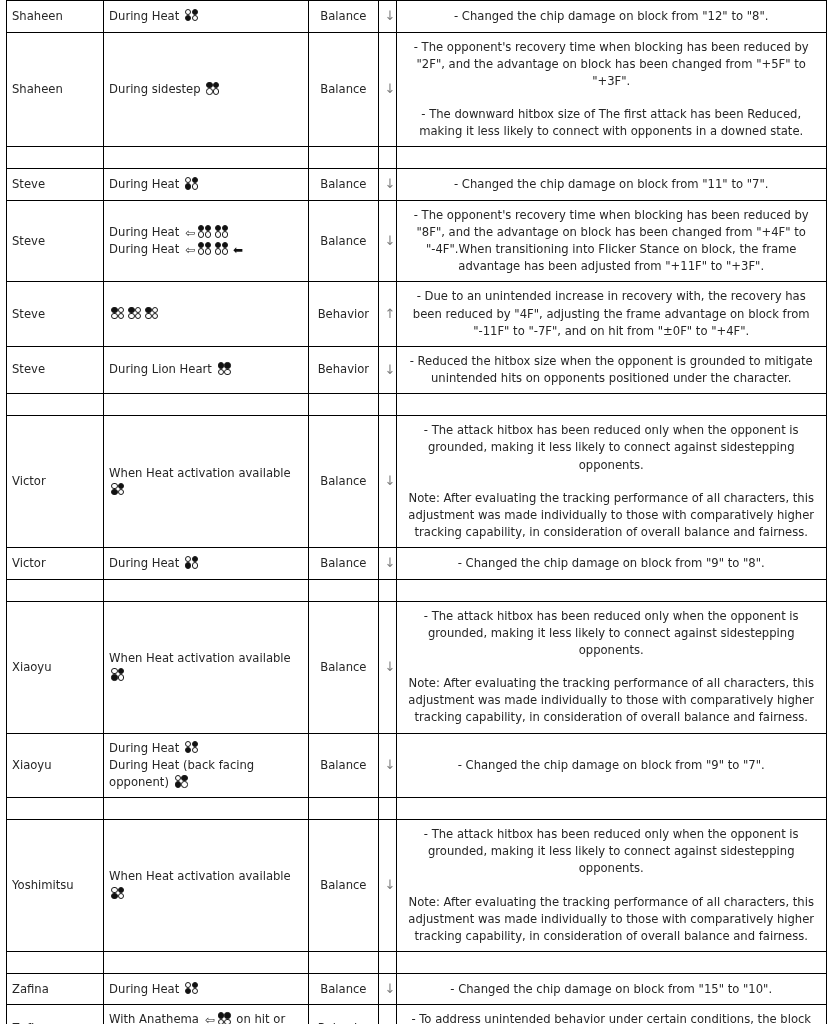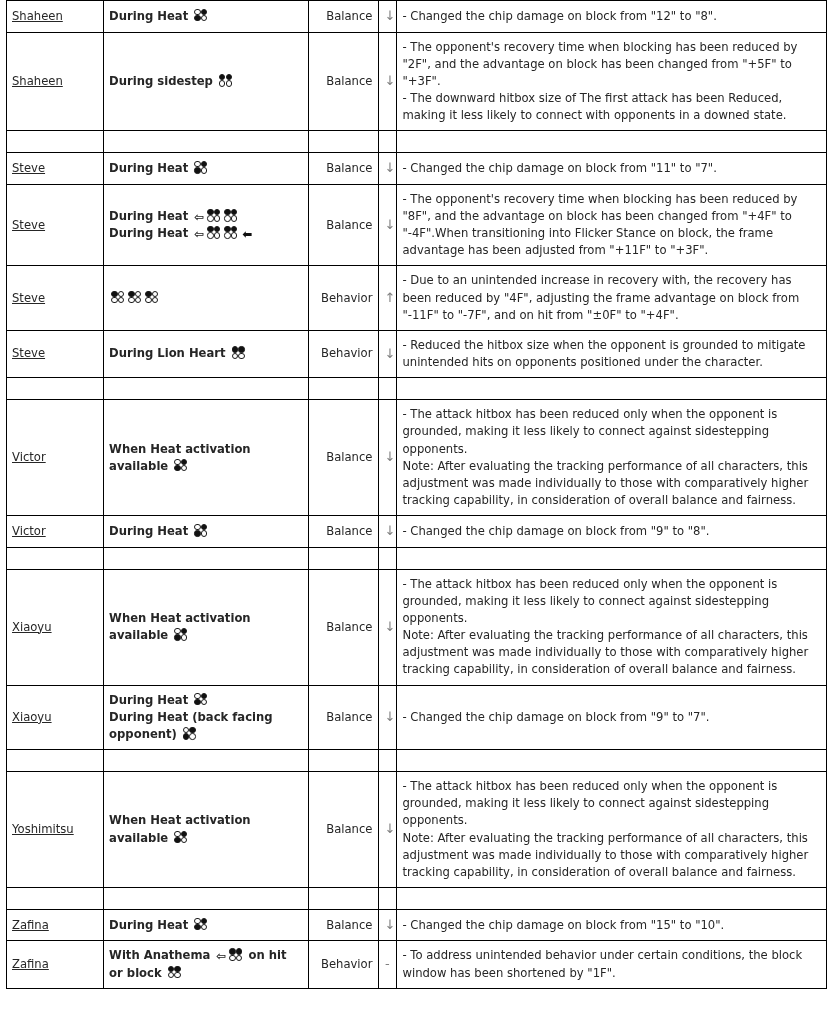--- a/index.html
+++ b/index.html
@@ -18,46 +18,46 @@
     line-height:1.48;
   }
   #patch-table td{
     border:1px solid #000000;
     vertical-align:middle;
     padding:6px 6px 6px 5px;
     background:#ffffff;
     word-wrap:break-word;
     overflow-wrap:break-word;
   }
-  .c-char{width:97px;text-decoration:underline;}
+  .c-char{width:97px;}
   .c-move{width:205px;}
-  .c-type{width:70px;text-align:right;}
+  .c-type{width:70px;text-align:center;}
   .c-dir{width:18px;text-align:center;color:#7a7a7a;font-size:12.5px;padding:6px 1px;}
-  .c-desc{width:429px;padding:7px 9px 7px 8px;}
+  .c-desc{width:429px;padding:7px 9px 7px 8px;text-align:center;}
 
   
   tr.spacer td{
     background:#d9d9d9;
     height:9px;
     padding:0;
     border-left:1px solid #000;
     border-right:1px solid #000;
     border-top:1px solid #000;
     border-bottom:1px solid #000;
   }
   tr.spacer td.c-desc{
     background:#ffffff;
     border:none;
     border-left:1px solid #000;
   }
   tr.spacer td.c-dir{background:#d9d9d9;}
 
-  .move-line{display:block;white-space:normal;font-weight:bold;}
+  .move-line{display:block;white-space:normal;}
   .desc-line{display:block;}
-  .desc-line + .desc-line{margin-top:0;}
+  .desc-line + .desc-line{margin-top:16px;}
 
   
   .btn-icon{
     display:inline-block;
     width:15px;height:13px;
     position:relative;
     vertical-align:-2px;
     margin:0 0px 0 2px;
   }
   .btn-icon i{

